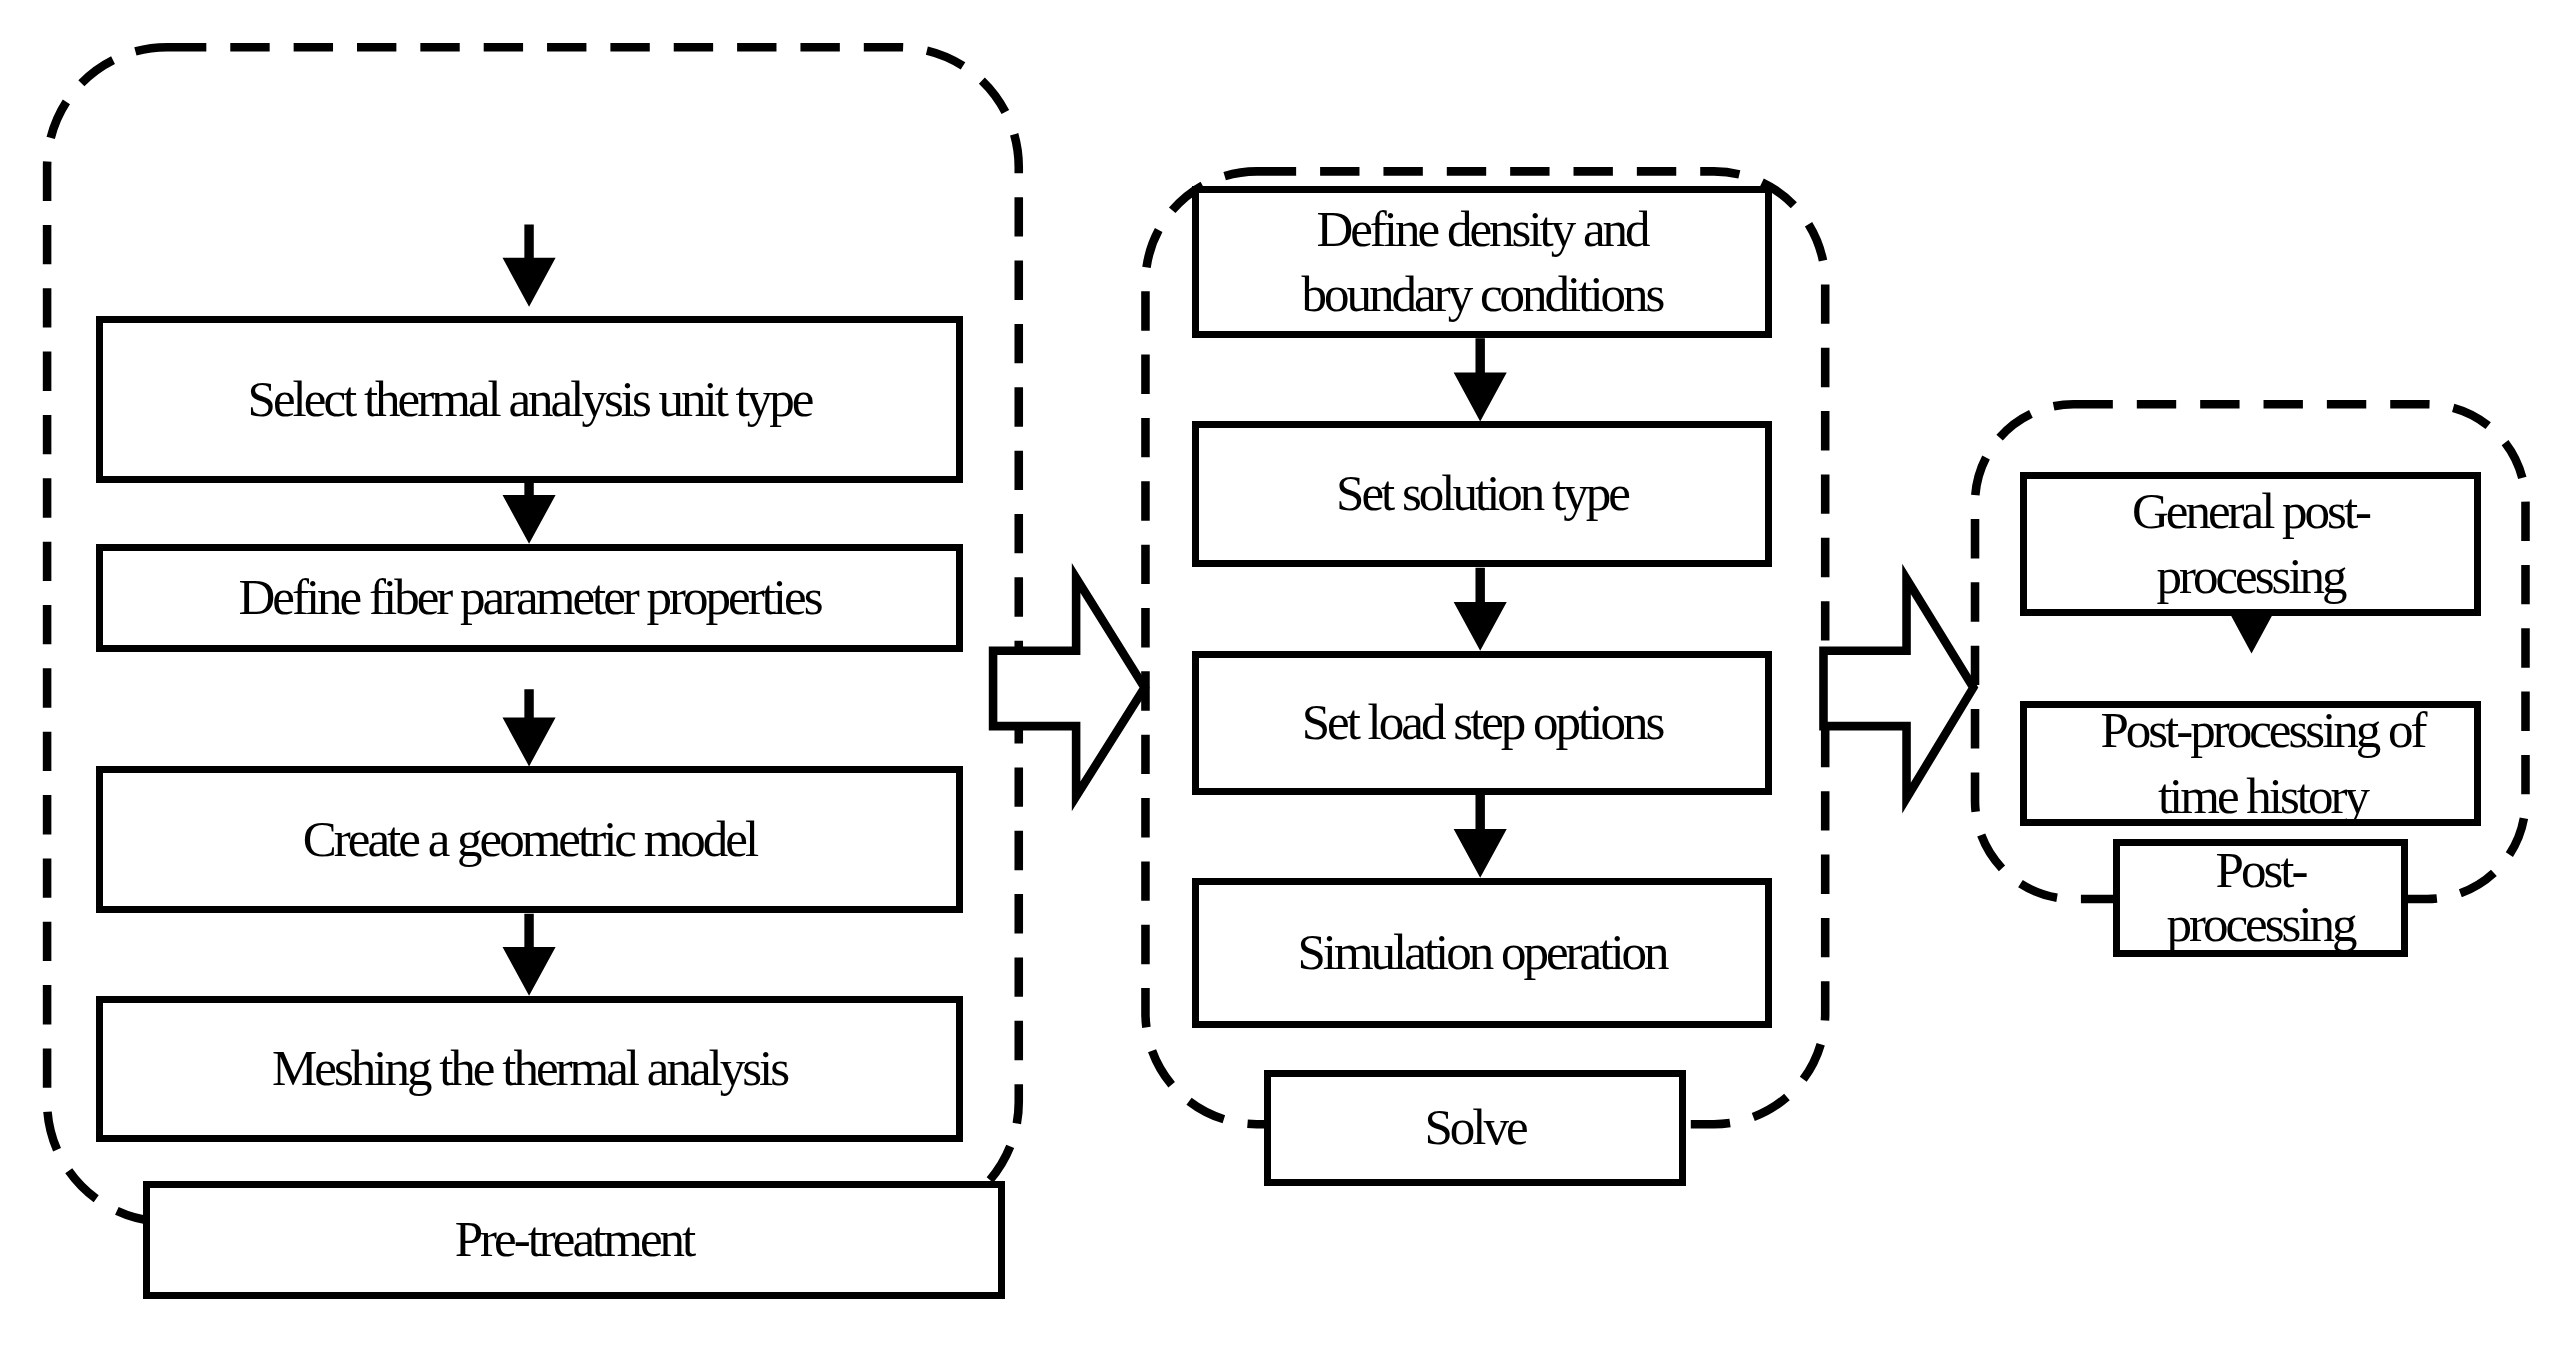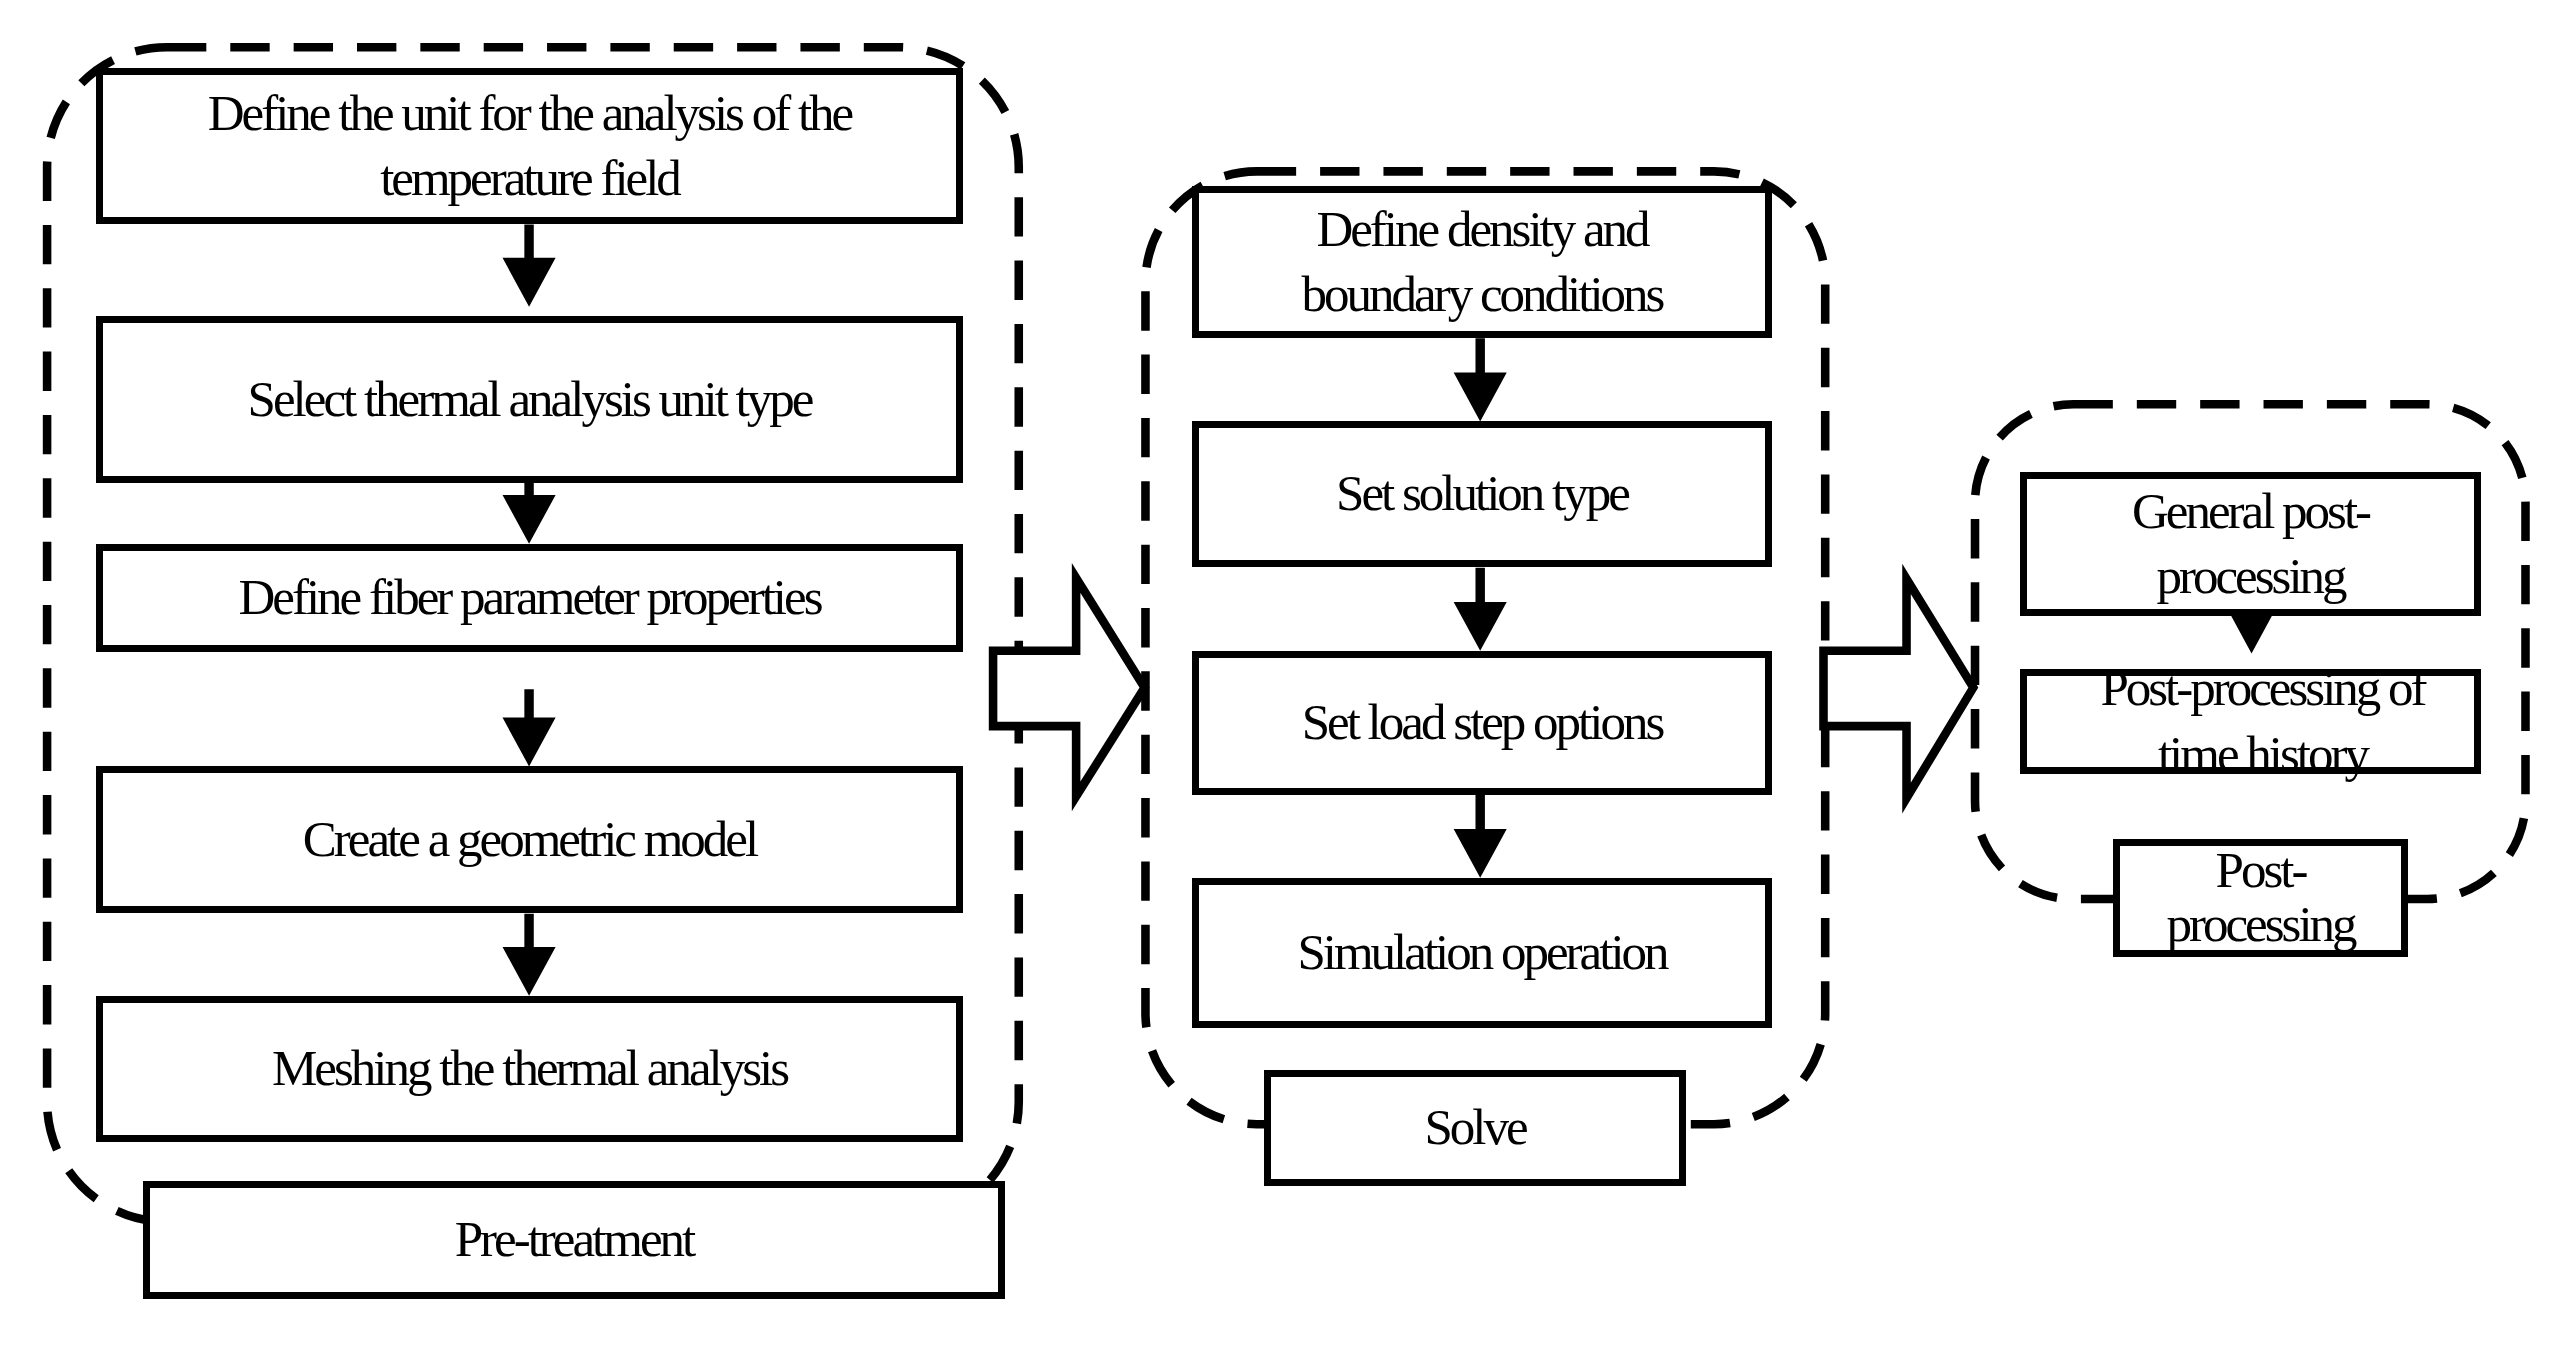--- a/index.html
+++ b/index.html
@@ -21,21 +21,21 @@
   
   .c2{left:1192px;width:580px;}
   .c2b1{top:186px;height:152px;}
   .c2b2{top:421px;height:146px;}
   .c2b3{top:651px;height:144px;}
   .c2b4{top:878px;height:150px;}
   .c2label{left:1264px;width:422px;top:1070px;height:116px;}
   
   .c3{left:2020px;width:461px;margin-top:48px;}
   .c3b1{top:424px;height:144px;}
-  .c3b2{top:621px;height:105px;padding-left:24px;}
+  .c3b2{top:653px;height:125px;padding-left:24px;}
   .c3label{left:2113px;width:295px;top:839px;height:118px;}
 </style>
 </head>
 <body>
 
 <div class="canvas">
 
   <svg class="layer" viewBox="0 0 3009 1573" xmlns="http://www.w3.org/2000/svg">
 
     <rect x="55" y="55" width="1135" height="1372" rx="140" ry="140" fill="none" stroke="#000" stroke-width="10" stroke-dasharray="46 28"></rect>
@@ -50,22 +50,20 @@
     <path fill="#000" d="M1723.5,395 L1734.5,395 L1734.5,435 L1760,435 L1729,492 L1698,435 L1723.5,435 Z"></path>
     <path fill="#000" d="M1723.5,663 L1734.5,663 L1734.5,703 L1760,703 L1729,760 L1698,703 L1723.5,703 Z"></path>
     <path fill="#000" d="M1723.5,928 L1734.5,928 L1734.5,968 L1760,968 L1729,1025 L1698,968 L1723.5,968 Z"></path>
 
     <path fill="#000" d="M2624.5,663 L2635.5,663 L2635.5,706 L2661,706 L2630,763 L2599,706 L2624.5,706 Z"></path>
 
     <path fill="#ffffff" stroke="#000" stroke-width="10" stroke-linejoin="miter" d="M1160,760 L1257,760 L1257,675 L1337,803 L1257,930 L1257,848 L1160,848 Z"></path>
     <path fill="#ffffff" stroke="#000" stroke-width="10" stroke-linejoin="miter" d="M2130,760 L2227,760 L2227,676 L2305,803 L2227,932 L2227,848 L2130,848 Z"></path>
   </svg>
 
-  <div class="box c1 c1b1">Define the unit for the analysis of the
-temperature field</div>
   <div class="box c1 c1b2">Select thermal analysis unit type</div>
   <div class="box c1 c1b3">Define fiber parameter properties</div>
   <div class="box c1 c1b4">Create a geometric model</div>
   <div class="box c1 c1b5">Meshing the thermal analysis</div>
   <div class="box label-box c1label">Pre-treatment</div>
 
   <div class="box c2 c2b1">Define density and
 boundary conditions</div>
   <div class="box c2 c2b2">Set solution type</div>
   <div class="box c2 c2b3">Set load step options</div>

